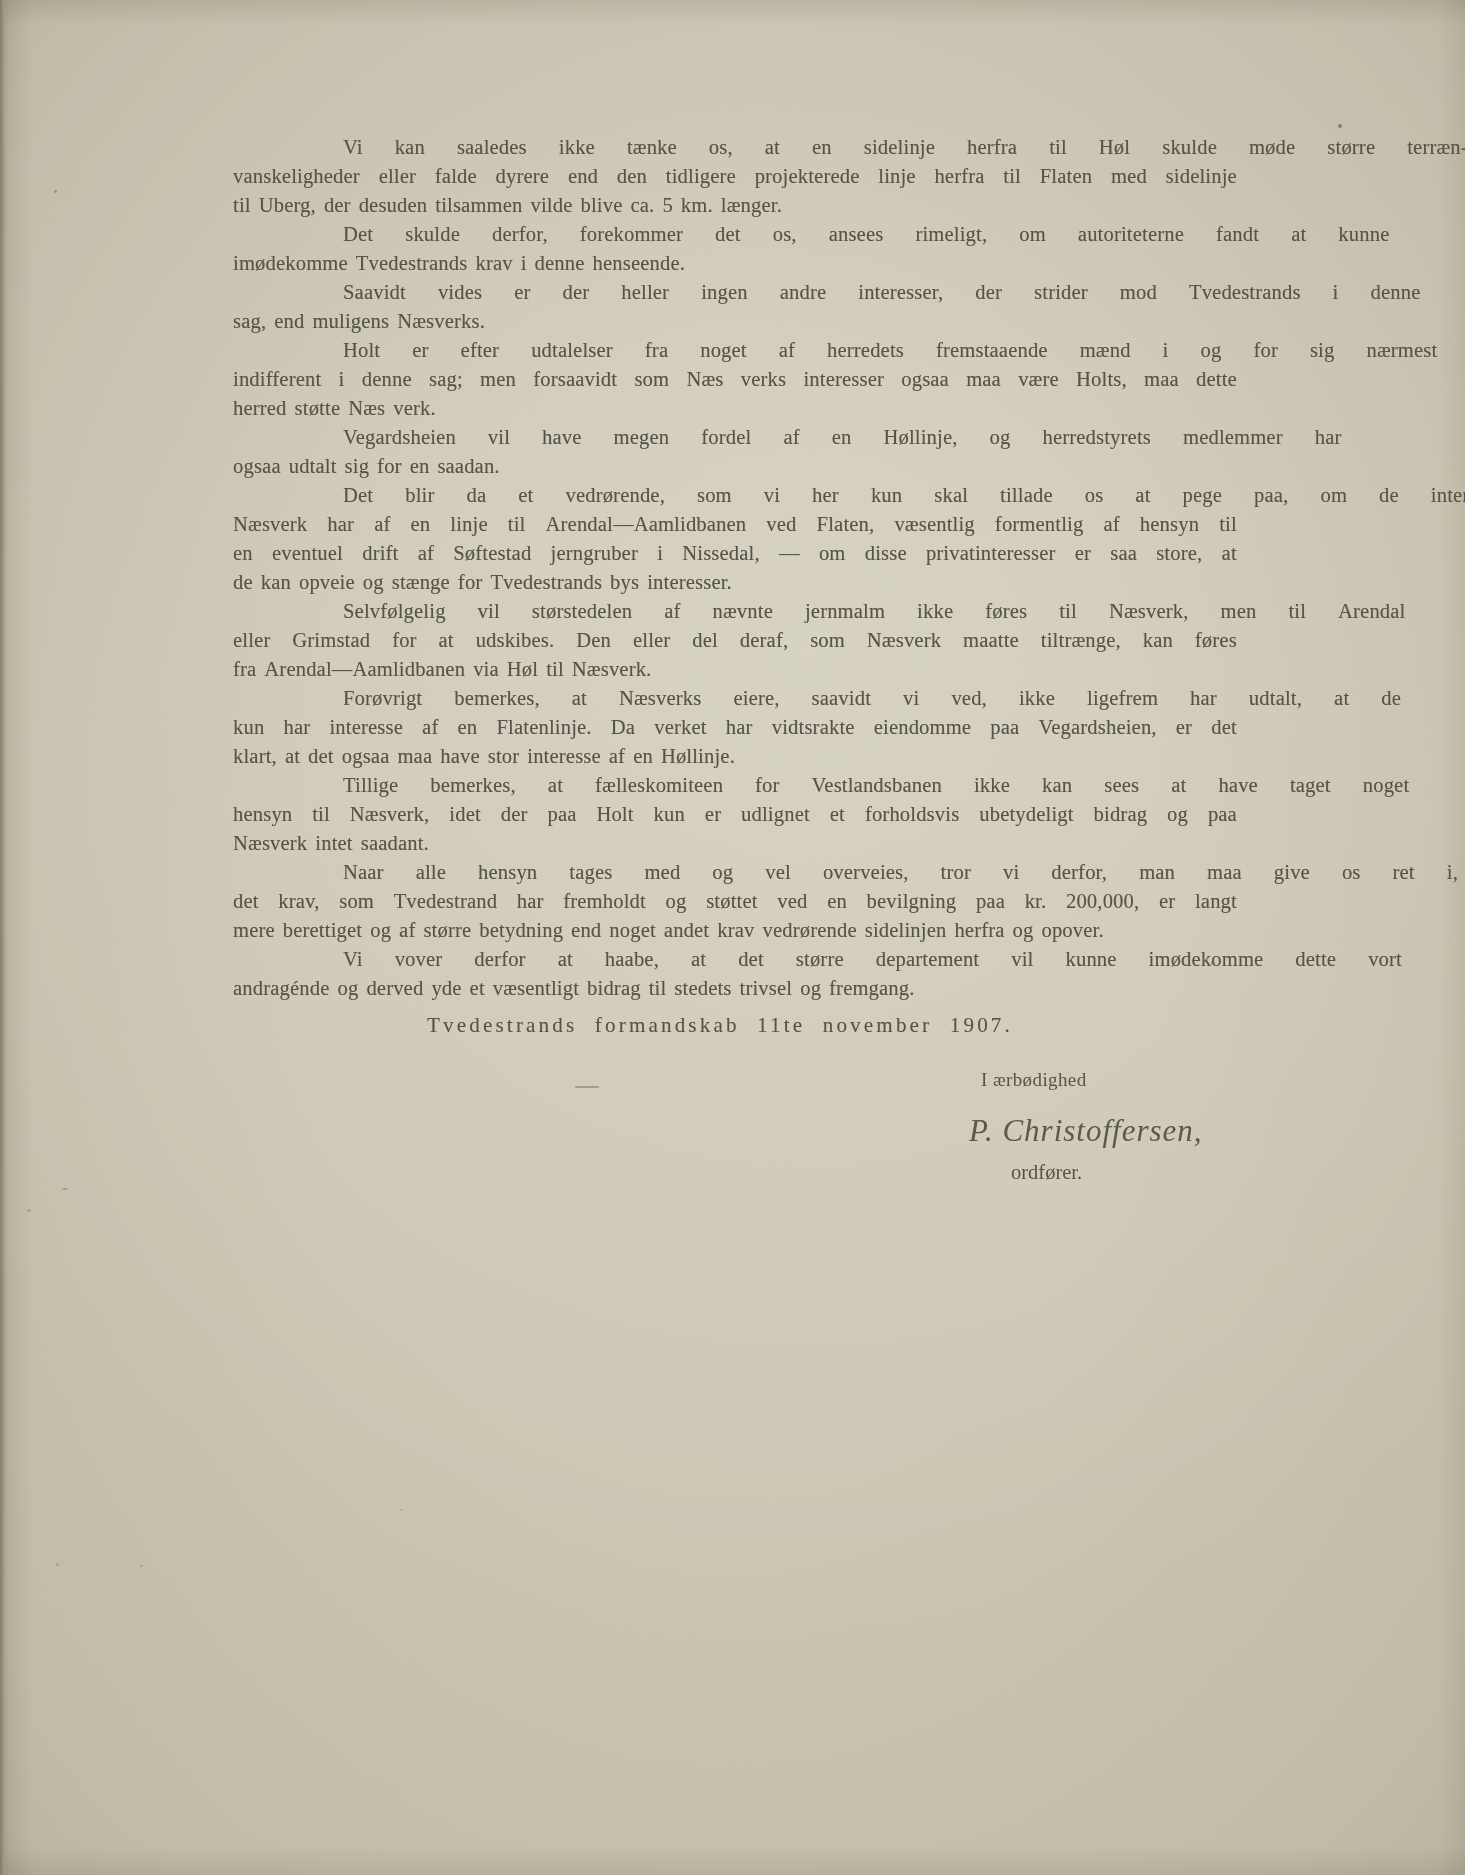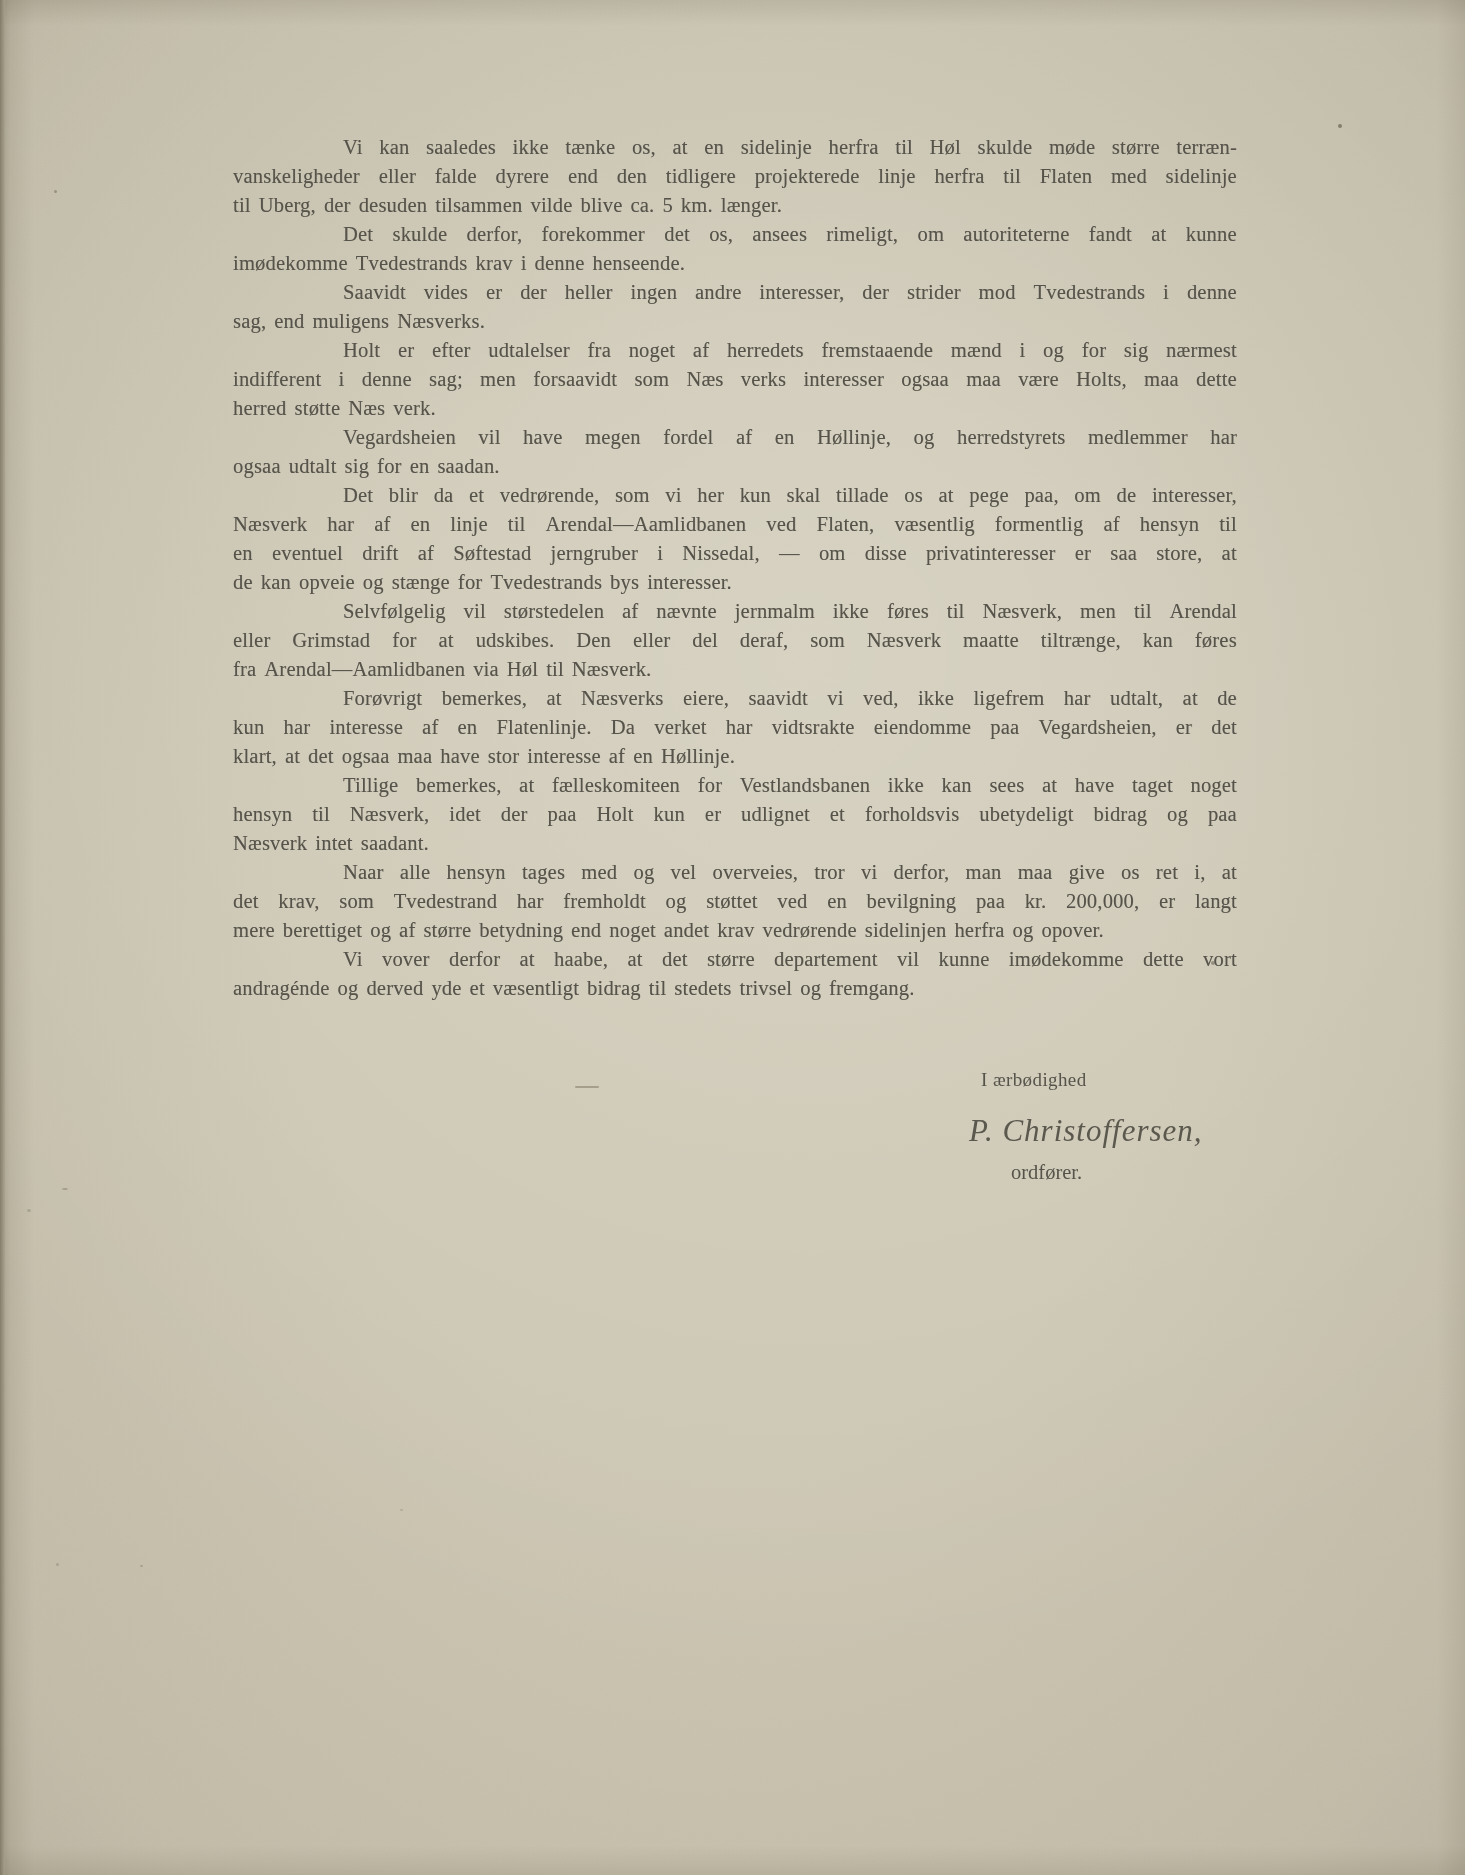--- a/index.html
+++ b/index.html
@@ -25,21 +25,21 @@
   .grain{position:absolute;left:0;top:0;pointer-events:none;}
   .textblock{
     position:absolute;left:233px;top:133px;width:1004px;
     font-size:20.5px;letter-spacing:0.2px;
     text-shadow:0.3px 0.3px 0.6px rgba(86,83,74,0.35);
   }
   .line{
     display:flex;justify-content:space-between;
     height:29px;line-height:29px;white-space:nowrap;
   }
-  .line.first{padding-left:110px;}
+  .line.first{padding-left:110px;gap:32px;}
   .line.last{justify-content:flex-start;gap:8px;}
   .dateline{
     position:absolute;left:427px;top:1013px;
     font-size:21px;letter-spacing:3.2px;word-spacing:9px;
     text-shadow:0.3px 0.3px 0.6px rgba(86,83,74,0.3);
   }
   .valediction{
     position:absolute;left:981px;top:1069px;
     font-size:19px;letter-spacing:0.4px;
   }
@@ -507,20 +507,21 @@
         <span>væsentligt</span>
         <span>bidrag</span>
         <span>til</span>
         <span>stedets</span>
         <span>trivsel</span>
         <span>og</span>
         <span>fremgang.</span>
       </div>
     </div>
 
+  <div class="dateline">Tvedestrands formandskab 11te november 1907.</div>
 
   <div class="valediction">I ærbødighed</div>
 
   <div class="signature">P. Christoffersen,</div>
 
   <div class="sig-title">ordfører.</div>
 
   <div class="stray-dash"></div>
 
   <div class="speck s1"></div>

